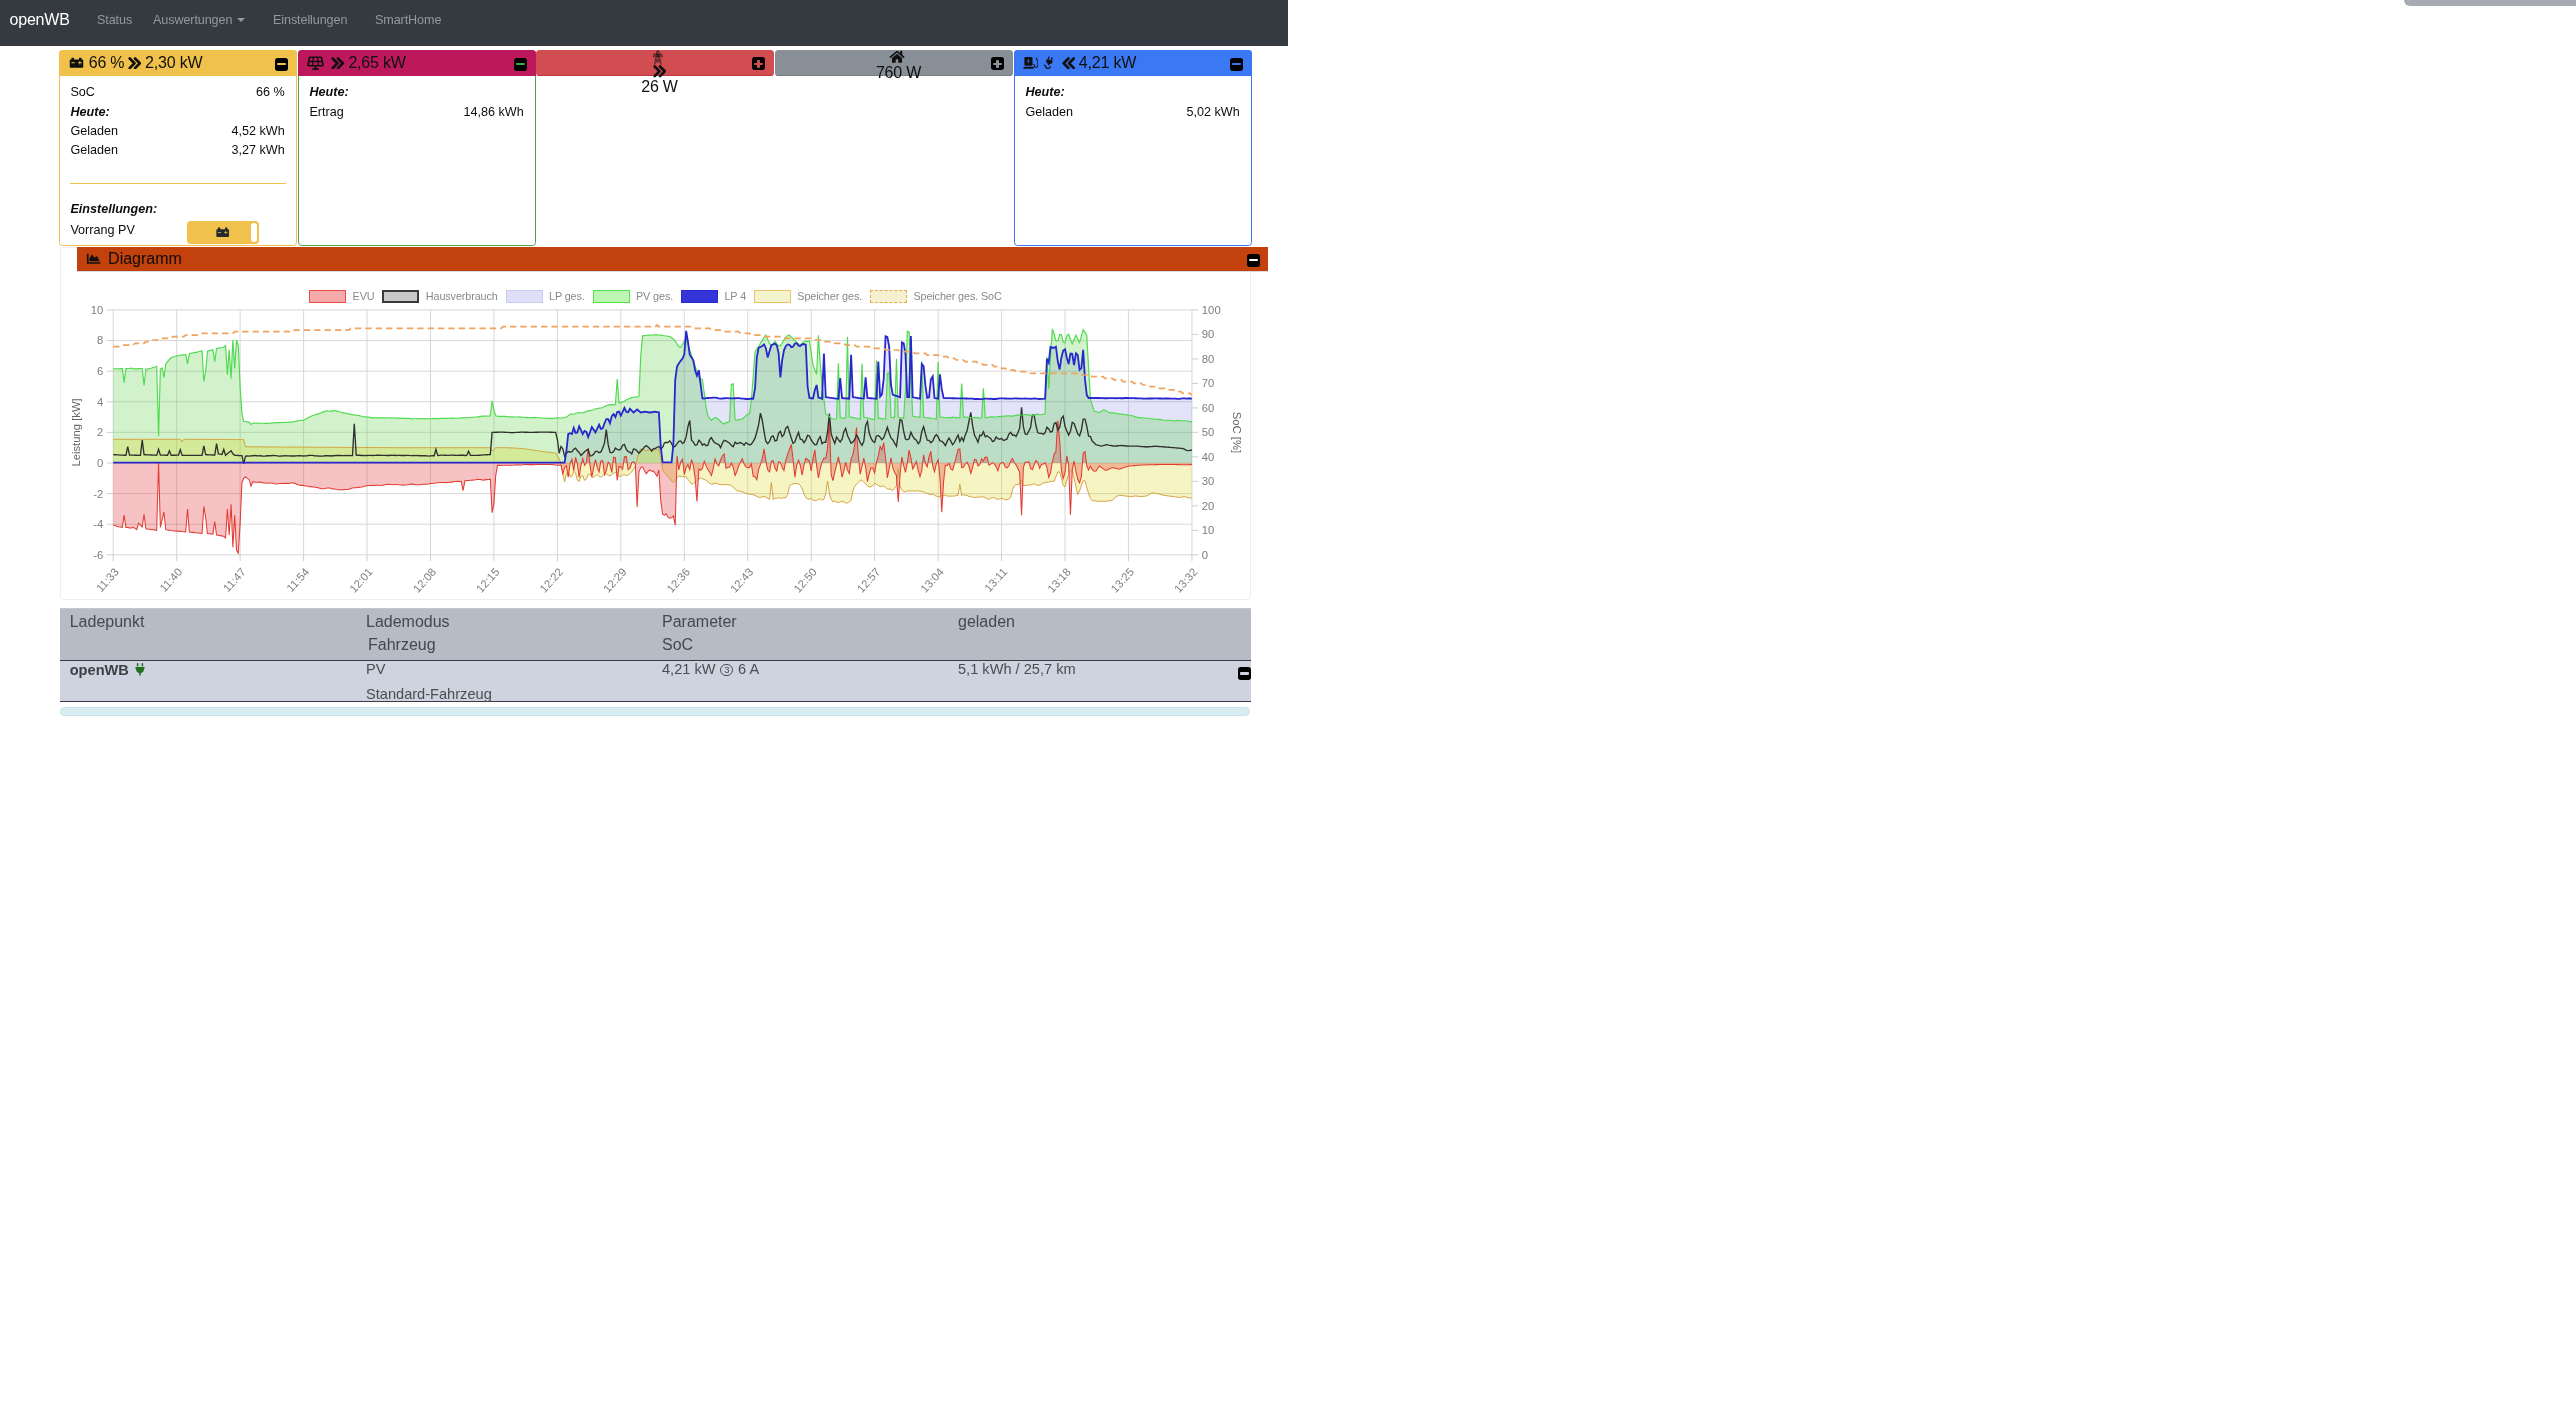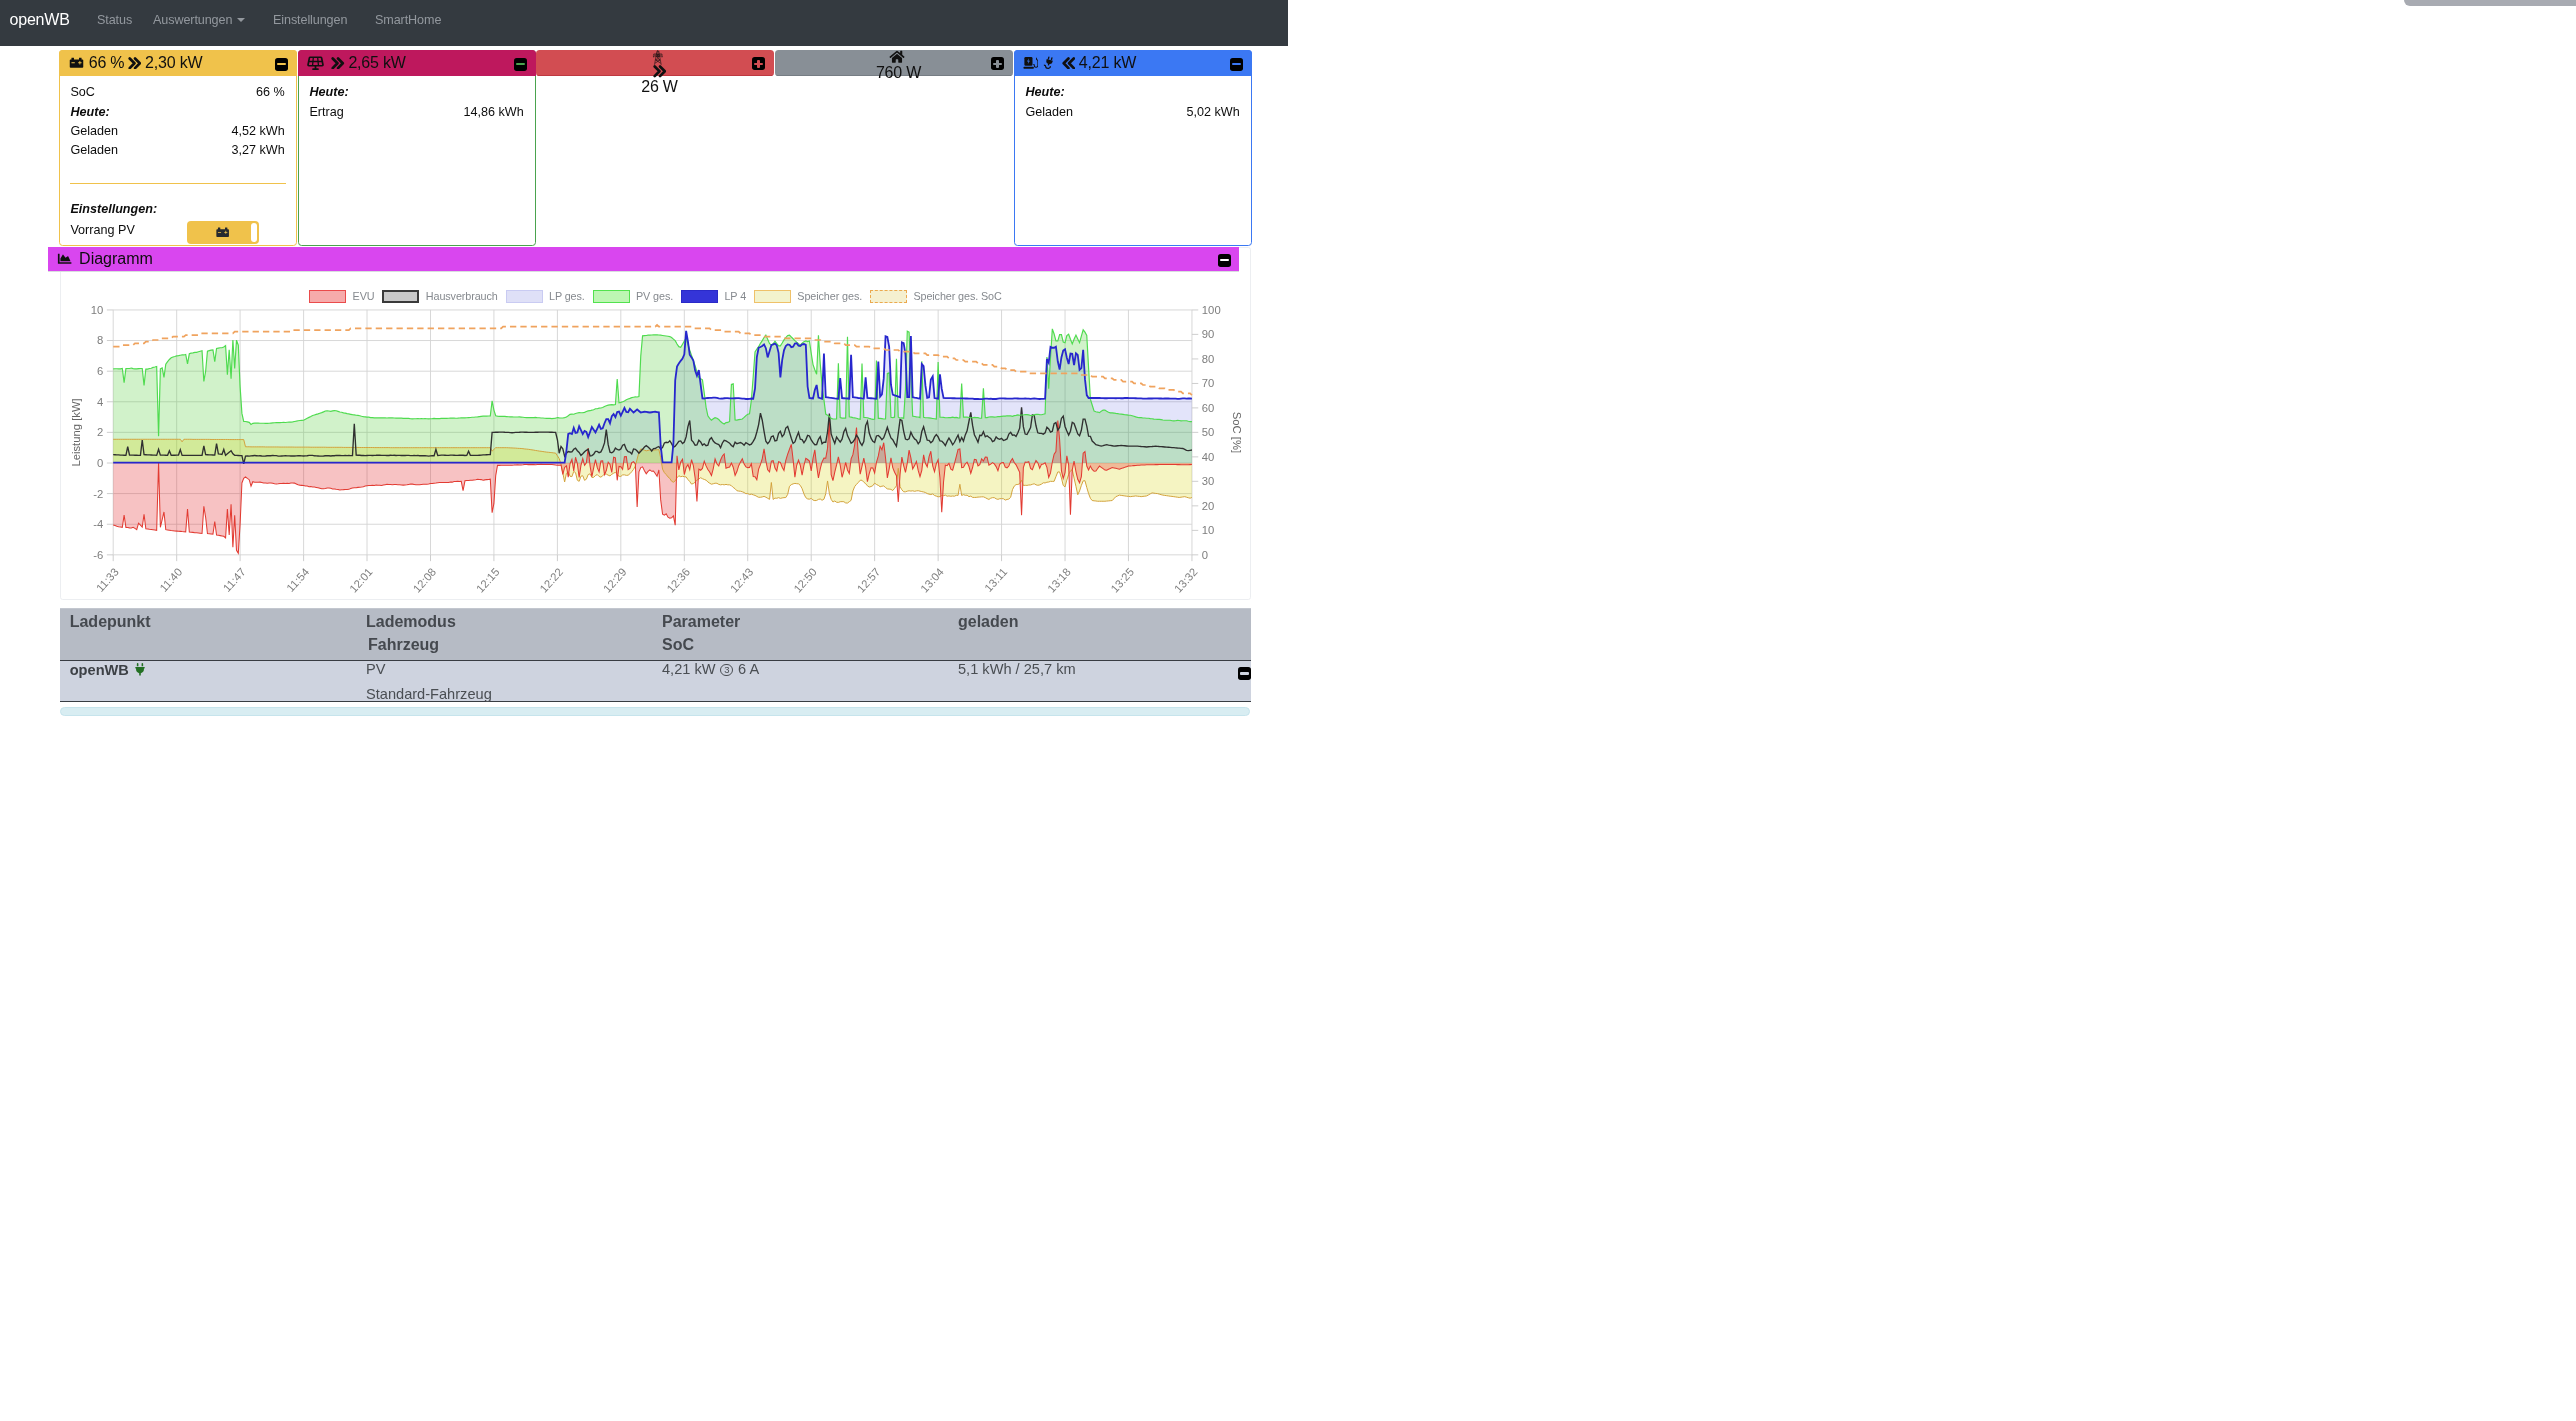--- a/index.html
+++ b/index.html
@@ -26,33 +26,33 @@
 .cbody { position:absolute; left:0; top:25px; right:0; bottom:0; font-size:12.6px; }
 .crow { position:absolute; left:10.4px; right:11.3px; height:19.4px; line-height:19.4px; color:#0d0d0d; }
 .crow .cv { position:absolute; right:0; }
 .bi { font-weight:bold; font-style:italic; }
 .chr { position:absolute; left:10.4px; right:10.4px; height:0.9px; background:var(--c); }
 .toggle { position:absolute; left:127px; top:145px; width:72px; height:22.5px; background:#f0c24b;
   border-radius:4px; display:flex; align-items:center; justify-content:center; }
 .knob { position:absolute; right:2px; top:2px; width:6.5px; height:18.6px; background:#fff; border-radius:3.2px; }
 
 .dbox { position:absolute; left:60px; top:247px; width:1191px; height:353px; border:0.9px solid #eceef1; border-radius:2.7px; }
-.dbar { position:absolute; left:48px; top:247px; width:1191px; height:25px; background:#d946ef;
+.dbar { position:absolute; left:77px; top:247px; width:1191px; height:25px; background:#c2410c;
   border-bottom:0.9px solid #d9dcdf; }
 .dtitle { position:absolute; left:8.6px; top:2.7px; font-size:16px; color:#0d0d0d; display:flex; align-items:center; }
 .dtitle svg { margin-right:7.2px; }
 .chart { position:absolute; left:0; top:0; }
 .legend { position:absolute; left:60px; top:290px; width:1191px; display:flex; justify-content:center;
   font-size:10.8px; color:#85898e; align-items:center; letter-spacing:-0.1px; }
 .li { display:inline-flex; align-items:center; }
 .sw { display:inline-block; width:37px; height:12.6px; margin-right:6.3px; }
 
 .tbl { position:absolute; left:60px; top:608px; width:1191px; }
 .thead { position:absolute; left:0; top:0; width:100%; height:52px; background:#b6bbc5;
-  color:#45494f; font-weight:bold; font-size:16px; border-top:0.9px solid #c3c7cf; }
+  color:#45494f; font-weight:normal; font-size:16px; border-top:0.9px solid #c3c7cf; }
 .trow { position:absolute; left:0; top:52px; width:100%; height:42px; background:#ced3df;
   color:#4a4e53; font-size:14.6px; border-top:1.4px solid #383c42; border-bottom:1.4px solid #383c42; }
 .tl { position:absolute; line-height:1; white-space:nowrap; }
 .alert { position:absolute; left:60px; top:707px; width:1190px; height:9px; background:#d8edf2;
   border:0.9px solid #c6e4ec; border-radius:4.5px; }
 .c3 { display:inline-block; width:12.6px; height:12.6px; border:1.2px solid #4a4e53; border-radius:50%;
   font-size:9.5px; line-height:10.4px; text-align:center; vertical-align:1.4px; margin:0 0.9px; }
 </style></head>
 <body>
 <div class="nav">

